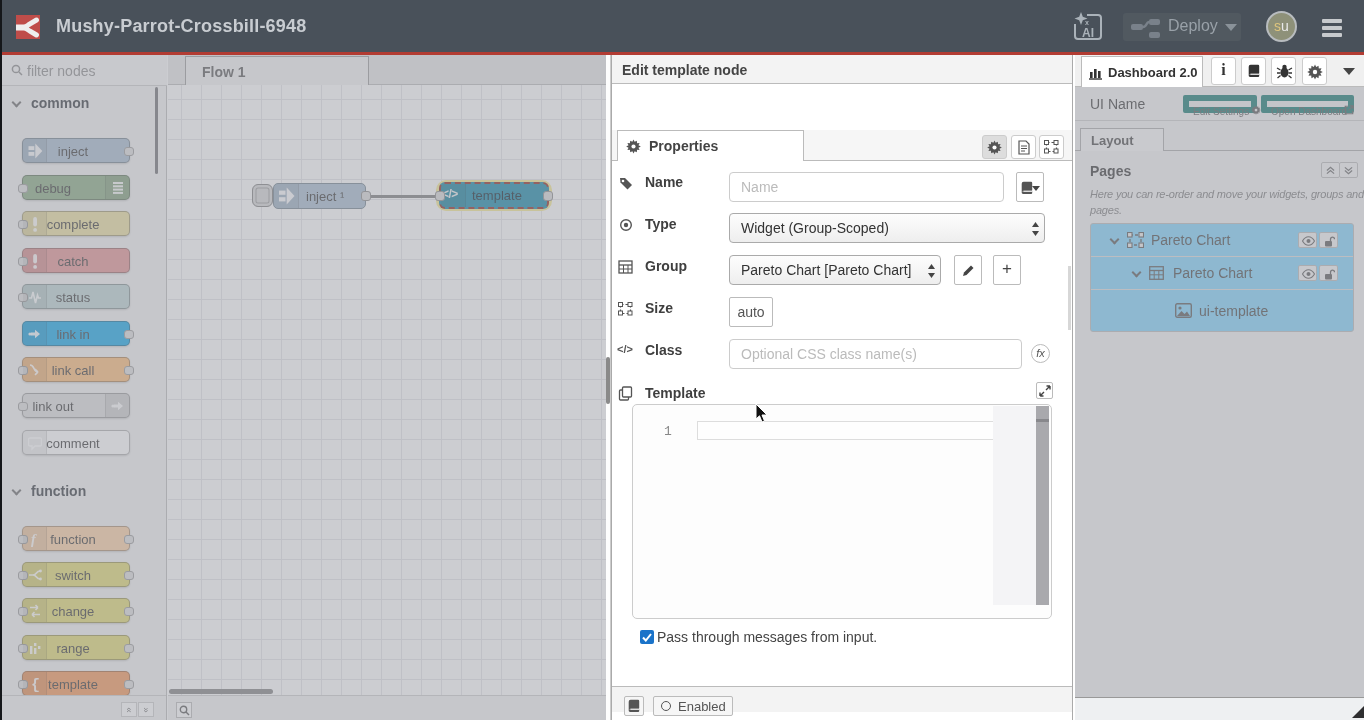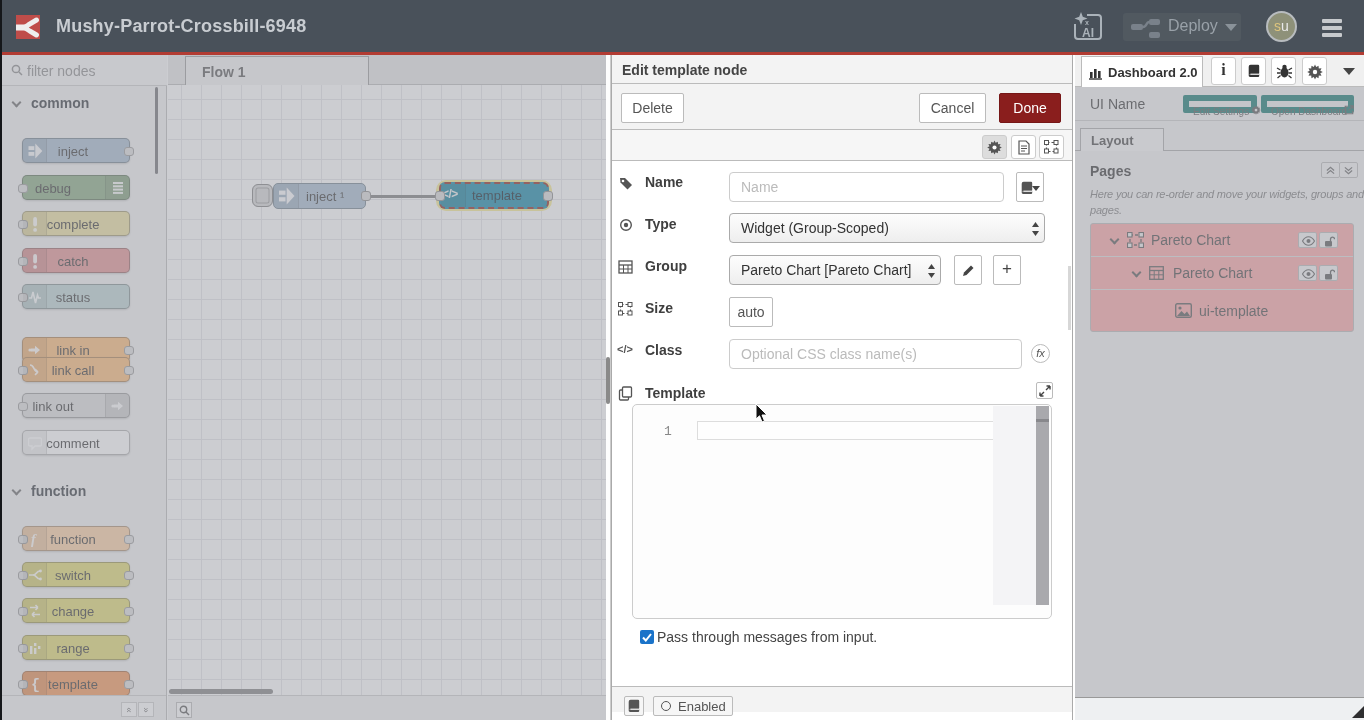--- a/index.html
+++ b/index.html
@@ -107,21 +107,21 @@
   .sbicon { position:absolute; top:2px; width:25px; height:28px; background:#fff; border:1px solid #ccc; border-radius:3px; }
   #sbcaret { position:absolute; left:268px; top:13px; width:0; height:0; border-left:6px solid transparent; border-right:6px solid transparent; border-top:7px solid #444; }
   #uiname { left:0; top:32px; width:289px; height:34px; background:#f3f3f3; border-bottom:1px solid #ccc; }
   #uiname .t { position:absolute; left:15px; top:9px; font-size:14px; color:#333; }
   .sbtn { position:absolute; background:#efefef; border:6px solid #0f766e; border-radius:2px; font-size:10.5px; color:#555; text-align:center; }
   #layouttab { position:absolute; left:5px; top:73px; width:84px; height:23px; background:#f9f9f9; border:1px solid #aaa; border-bottom:none; z-index:2; }
   #layouttab span { position:absolute; left:10px; top:4px; font-size:13px; font-weight:bold; color:#444; }
   #layoutline { position:absolute; left:0; top:95px; width:289px; height:1px; background:#aaa; }
   #pagesh { position:absolute; left:15px; top:108px; font-size:14px; font-weight:bold; color:#333; }
   #helptxt { position:absolute; left:15px; top:131px; width:274px; font-size:11px; font-style:italic; color:#777; line-height:16px; letter-spacing:-0.2px; }
-  #tree { position:absolute; left:15px; top:168px; width:264px; height:109px; background:#fca5a5; border:1px solid #bbb; border-radius:3px; }
+  #tree { position:absolute; left:15px; top:168px; width:264px; height:109px; background:#7dd3fc; border:1px solid #bbb; border-radius:3px; }
   .trow { position:absolute; left:0; width:262px; font-size:14px; color:#444; }
   .tbtn { position:absolute; width:19px; height:16px; background:#f5f5f5; border:1px solid #bbb; border-radius:2px; }
   #sbfooter { left:0; top:642px; width:289px; height:23px; background:#eef0f2; border-top:1px solid #999; }
 
   #leftedge { left:0; top:0; width:2px; height:720px; background:#15171a; z-index:100; }
   svg { position:absolute; }
   .wicon { position:absolute; left:5px; top:4px; }
   .updn { position:absolute; right:4px; top:7px; }
   .pfrot { display:inline-block; transform:rotate(90deg); }
 
@@ -216,21 +216,21 @@
     </div>
   <div class="pnode" style="top:229px;background:#bdd3d3;">
       <span class="port pl"></span>
       <div class="icb l">
         <svg class="wicon" width="14" height="16" viewBox="0 0 14 16">
           <path d="M1,9 h2.5 l1.5,-6 l2.5,11 l2,-8 l1,3 h2.5" stroke="rgba(255,255,255,0.92)" stroke-width="1.6" fill="none"></path>
         </svg>
       </div>
       <div class="lbl shl">status</div>
     </div>
-  <div class="pnode" style="top:282px;background:#fdba74;">
+  <div class="pnode" style="top:266px;background:#0ea5e9;">
       <span class="port pr"></span>
       <div class="icb l">
         <svg class="wicon" width="14" height="16" viewBox="0 0 14 16">
           <path d="M3,6.4 h4 v-2.6 l5,4.2 l-5,4.2 v-2.6 h-4 Z" fill="rgba(255,255,255,0.92)"></path>
           <circle cx="2" cy="8" r="1.6" fill="rgba(255,255,255,0.92)"></circle>
         </svg>
       </div>
       <div class="lbl shl">link in</div>
     </div>
   <div class="pnode" style="top:302px;background:#fdba74;">
@@ -373,26 +373,28 @@
 <div class="abs shade" id="shadeR"></div>
 
 <div class="abs" style="left:606px;top:55px;width:5px;height:665px;background:#fdfdfd;z-index:60;"></div>
 <div class="abs" style="left:610px;top:55px;width:1px;height:665px;background:#ccc;z-index:61;"></div>
 <div class="abs" style="left:606px;top:357px;width:4px;height:47px;background:#8a8a8a;border-radius:2px;z-index:62;"></div>
 
 <div class="abs" id="tray">
   <div class="abs" id="trayhead">
       <span>Edit template node</span>
     </div>
-  <div class="abs" id="traybar">
-    <div class="btn" id="btndelete">Delete</div>
-    <div class="btn" id="btncancel">Cancel</div>
-    <div class="btn" id="btndone">Done</div>
-  </div>
   <div class="abs" id="tabrow">
+    <div id="proptab">
+        <svg style="left:8px;top:8px;" width="15" height="15" viewBox="0 0 16 16">
+          <path d="M8,0.5 L9.2,3 L11.5,1.8 L11.8,4.5 L14.5,4.2 L13.3,6.7 L15.8,8 L13.3,9.3 L14.5,11.8 L11.8,11.5 L11.5,14.2 L9.2,13 L8,15.5 L6.8,13 L4.5,14.2 L4.2,11.5 L1.5,11.8 L2.7,9.3 L0.2,8 L2.7,6.7 L1.5,4.2 L4.2,4.5 L4.5,1.8 L6.8,3 Z" fill="#555"></path>
+          <circle cx="8" cy="8" r="2.2" fill="#fff"></circle>
+        </svg>
+        <span>Properties</span>
+      </div>
     <div class="miniicon" style="left:370px;background:#ddd;">
         <svg style="left:4px;top:4px;" width="15" height="15" viewBox="0 0 16 16">
           <path d="M8,0.5 L9.2,3 L11.5,1.8 L11.8,4.5 L14.5,4.2 L13.3,6.7 L15.8,8 L13.3,9.3 L14.5,11.8 L11.8,11.5 L11.5,14.2 L9.2,13 L8,15.5 L6.8,13 L4.5,14.2 L4.2,11.5 L1.5,11.8 L2.7,9.3 L0.2,8 L2.7,6.7 L1.5,4.2 L4.2,4.5 L4.5,1.8 L6.8,3 Z" fill="#555"></path>
           <circle cx="8" cy="8" r="2.2" fill="#fff"></circle>
         </svg>
       </div>
     <div class="miniicon" style="left:399px;">
         <svg style="left:5px;top:4px;" width="14" height="15" viewBox="0 0 14 15">
           <path d="M2,1 h7 l3,3 v10 h-10 Z" stroke="#555" stroke-width="1.2" fill="none"></path>
           <line x1="4" y1="6" x2="10" y2="6" stroke="#555"></line>

